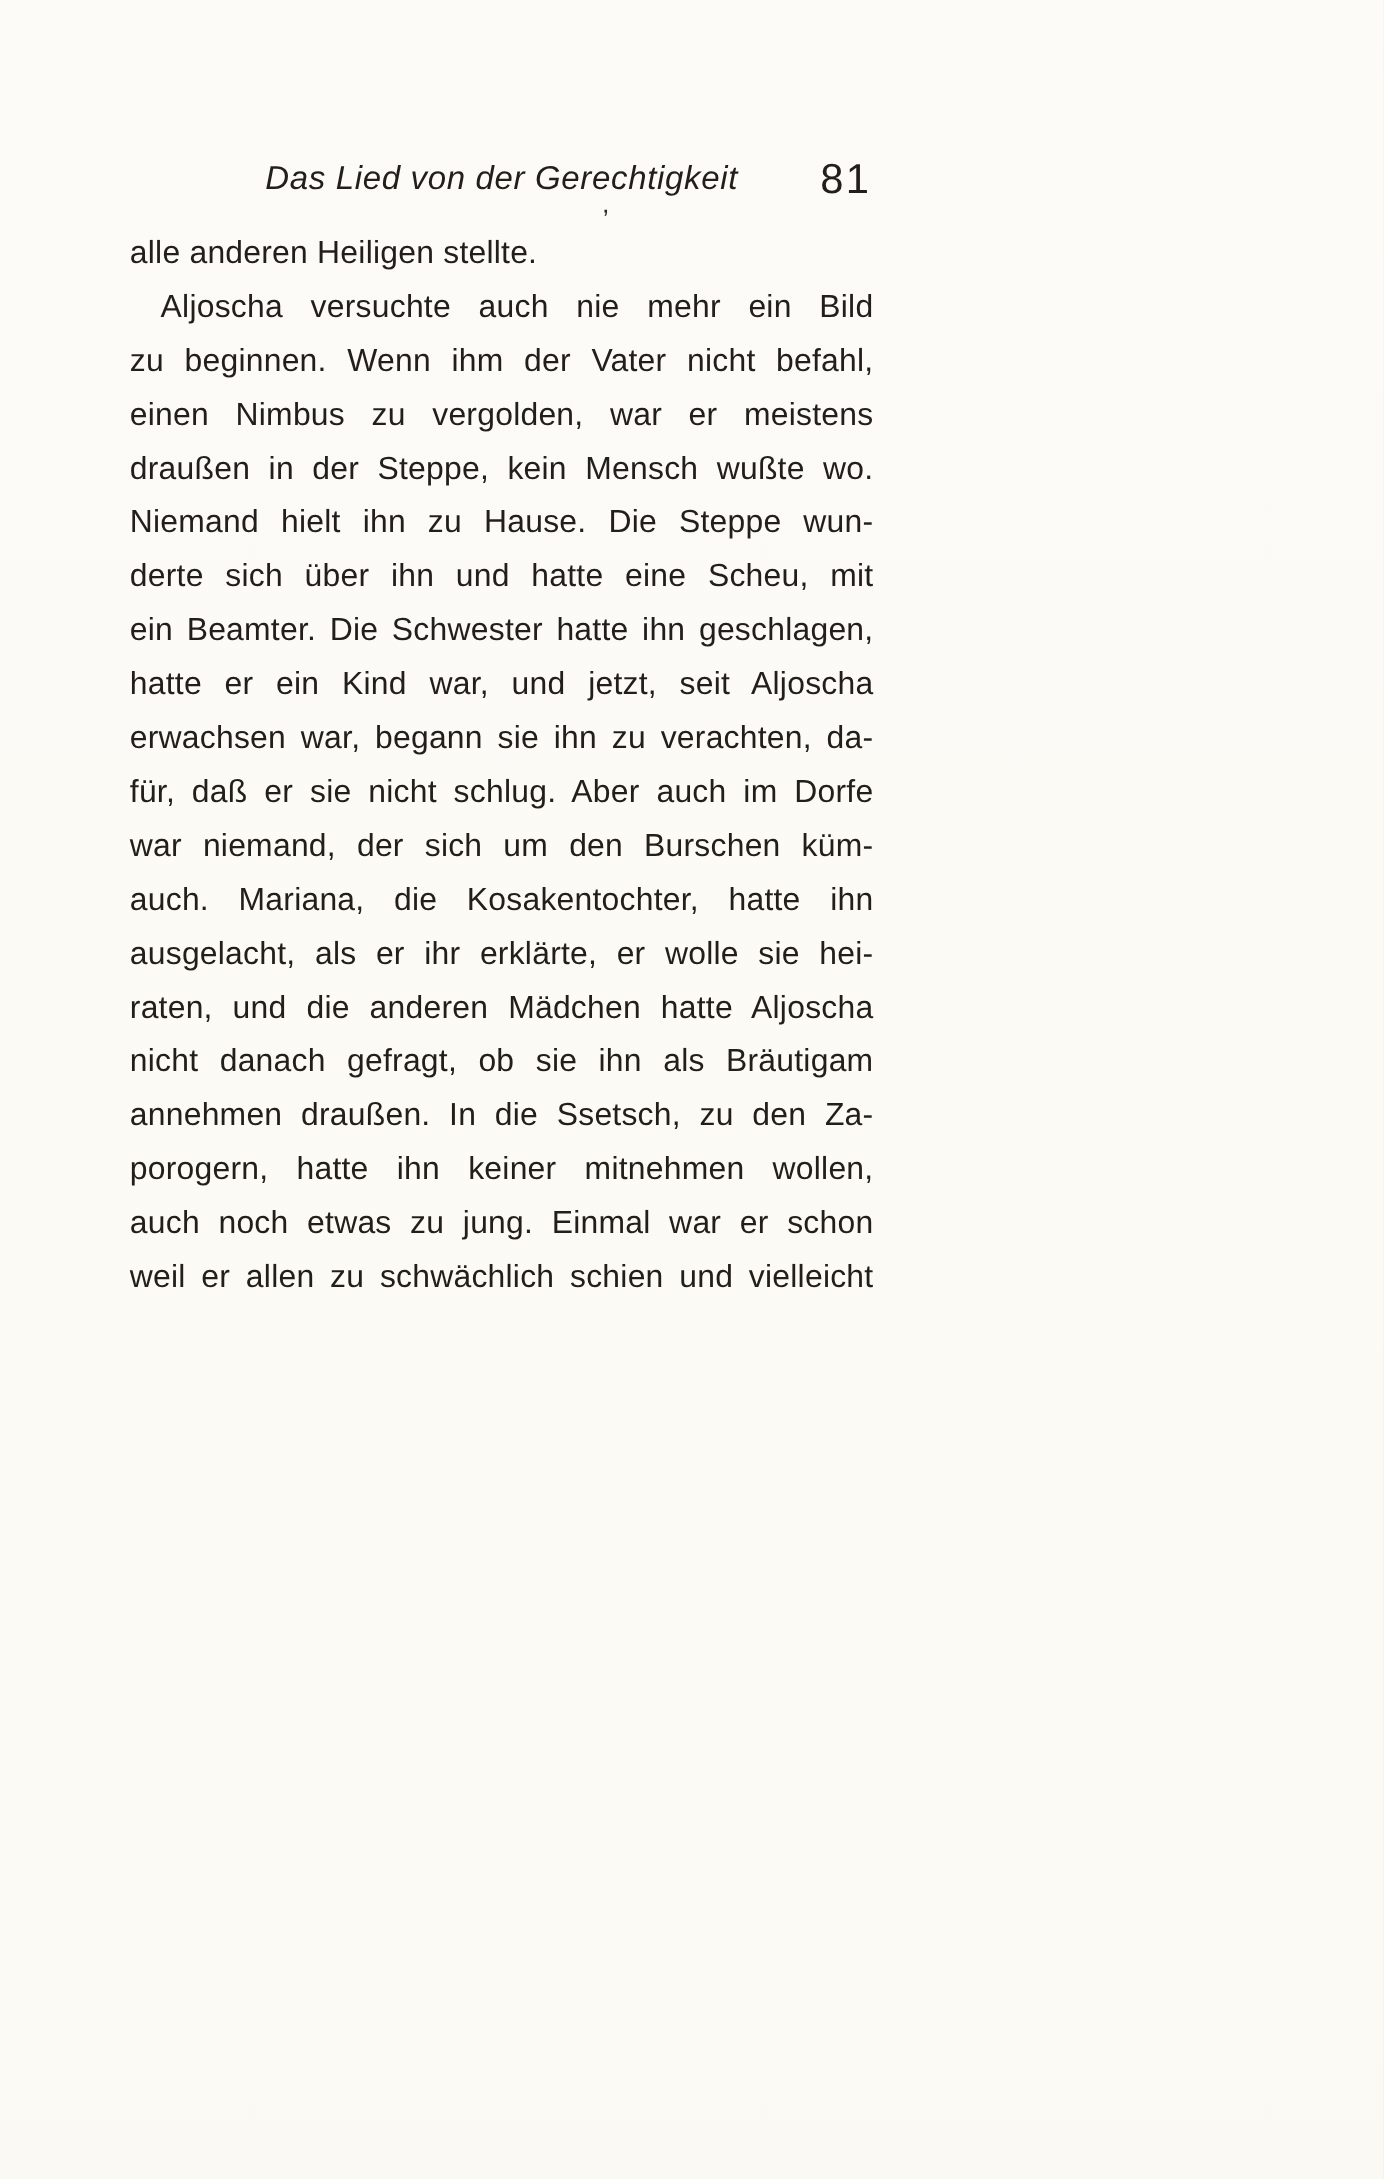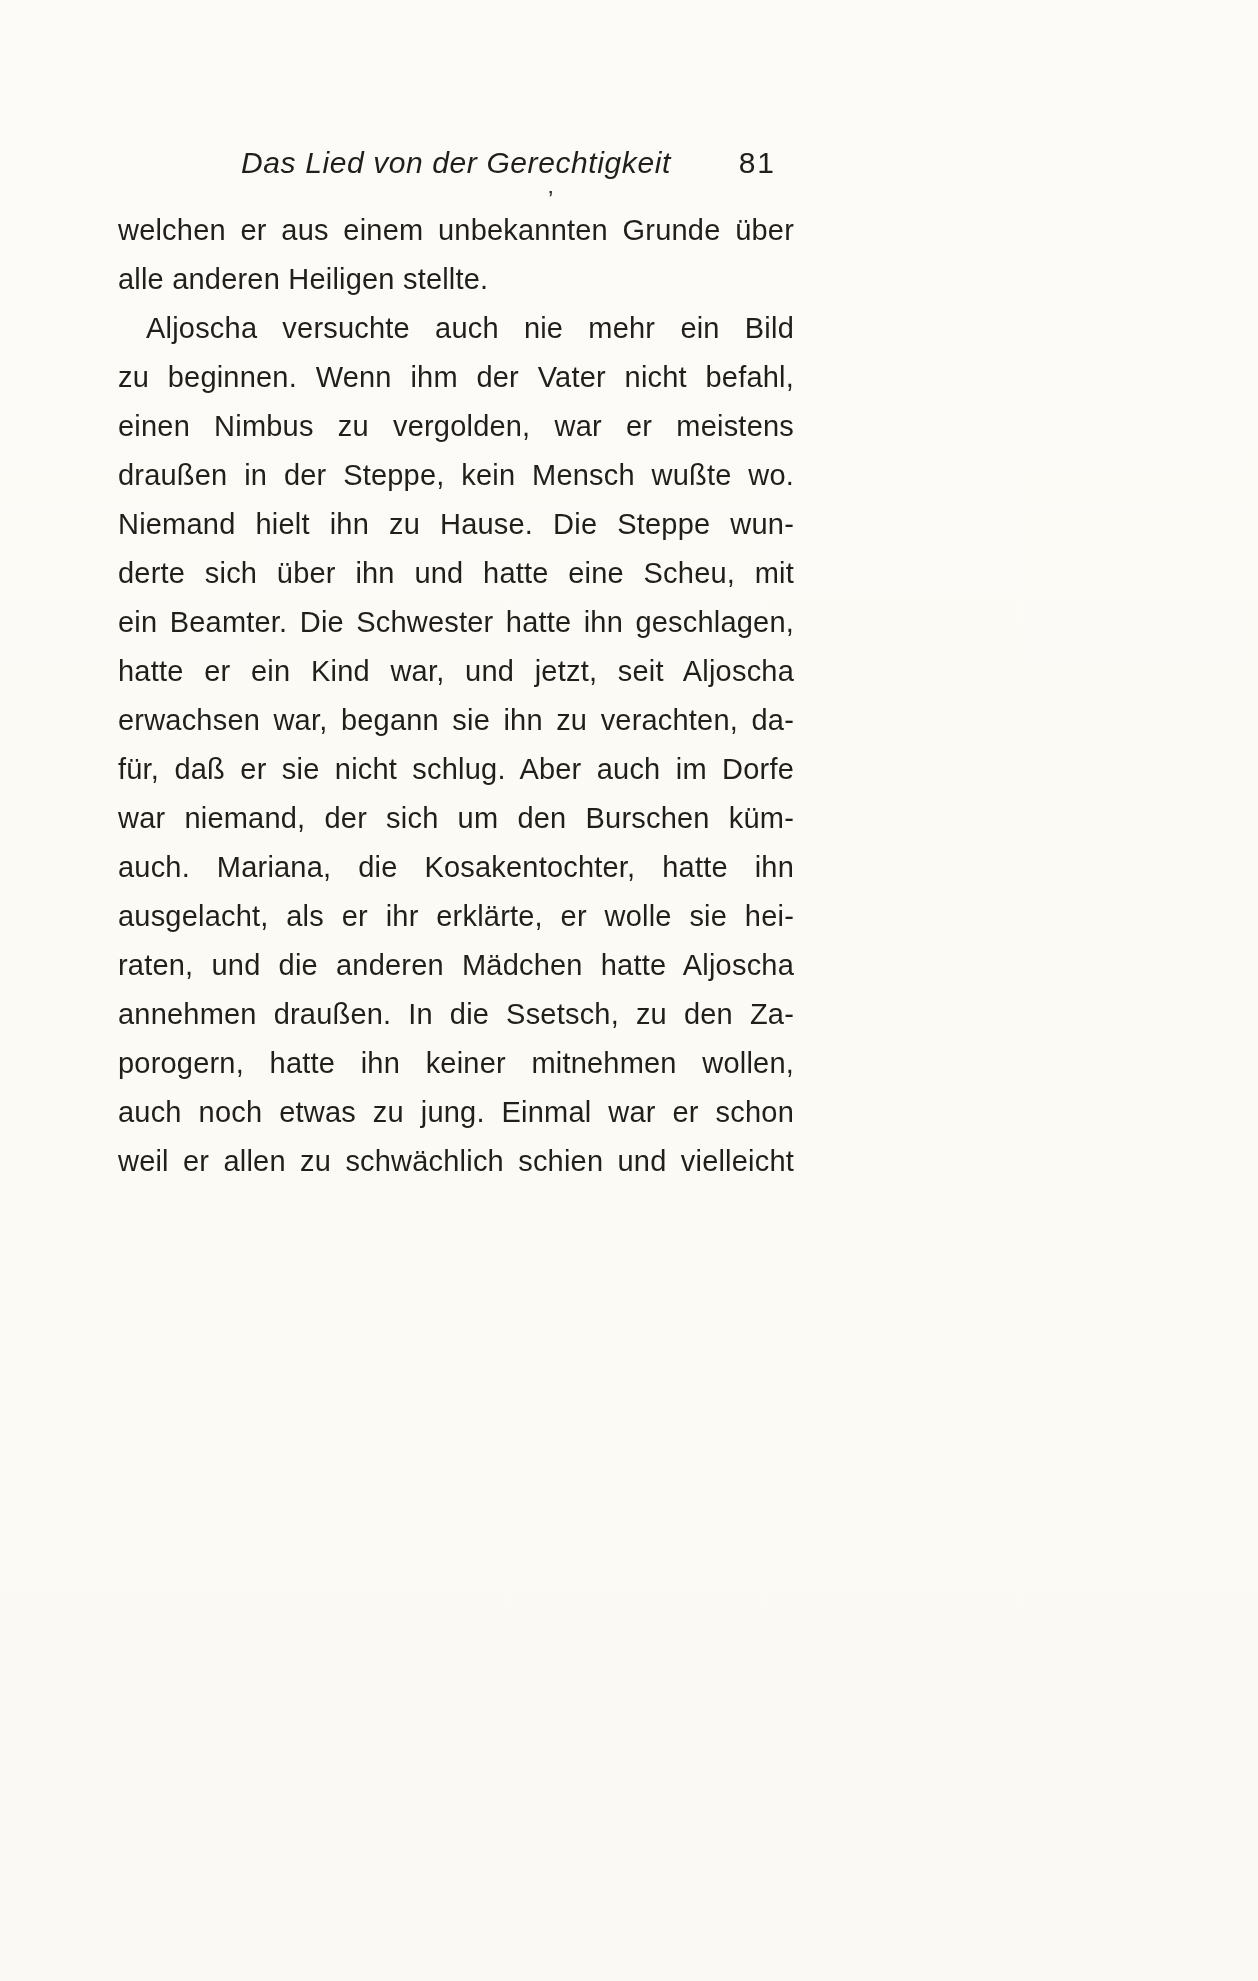--- a/index.html
+++ b/index.html
@@ -28,24 +28,24 @@
     height: 42px;
     font-style: italic;
     font-size: 30px;
     line-height: 42px;
     text-align: center;
     letter-spacing: 0.6px;
     white-space: nowrap;
   }
   .running-header .page-number {
     position: absolute;
-    right: 18px;
+    right: 2px;
     top: 0;
     font-style: normal;
-    font-size: 30px;
+    font-size: 38px;
     letter-spacing: 2px;
   }
   .artifact-mark {
     position: absolute;
     left: 430px;
     top: 44px;
     font-size: 24px;
     color: #2a2620;
   }
   .body-text {
@@ -74,36 +74,36 @@
   <div class="column">
 
     <div class="running-header">
       <span>Das Lied von der Gerechtigkeit</span>
       <span class="page-number">81</span>
     </div>
 
     <span class="artifact-mark">’</span>
 
     <div class="body-text">
-      <div class="line">welchen er aus einem unbekannten Grunde über</div>
       <div class="line flush">alle anderen Heiligen stellte.</div>
       <div class="line indent">Aljoscha versuchte auch nie mehr ein Bild</div>
       <div class="line">zu beginnen. Wenn ihm der Vater nicht befahl,</div>
       <div class="line">einen Nimbus zu vergolden, war er meistens</div>
       <div class="line">draußen in der Steppe, kein Mensch wußte wo.</div>
       <div class="line">Niemand hielt ihn zu Hause. Die Steppe wun-</div>
       <div class="line">derte sich über ihn und hatte eine Scheu, mit</div>
       <div class="line">ein Beamter. Die Schwester hatte ihn geschlagen,</div>
       <div class="line">hatte er ein Kind war, und jetzt, seit Aljoscha</div>
       <div class="line">erwachsen war, begann sie ihn zu verachten, da-</div>
       <div class="line">für, daß er sie nicht schlug. Aber auch im Dorfe</div>
       <div class="line">war niemand, der sich um den Burschen küm-</div>
       <div class="line">auch.  Mariana, die Kosakentochter, hatte ihn</div>
       <div class="line">ausgelacht, als er ihr erklärte, er wolle sie hei-</div>
       <div class="line">raten, und die anderen Mädchen hatte Aljoscha</div>
+      <div class="line">nicht danach gefragt, ob sie ihn als Bräutigam</div>
       <div class="line">annehmen draußen. In die Ssetsch, zu den Za-</div>
       <div class="line">porogern, hatte ihn keiner mitnehmen wollen,</div>
       <div class="line">auch noch etwas zu jung.  Einmal war er schon</div>
       <div class="line">weil er allen zu schwächlich schien und vielleicht</div>
     </div>
 
   </div>
 </div>
 
 </body></html>

